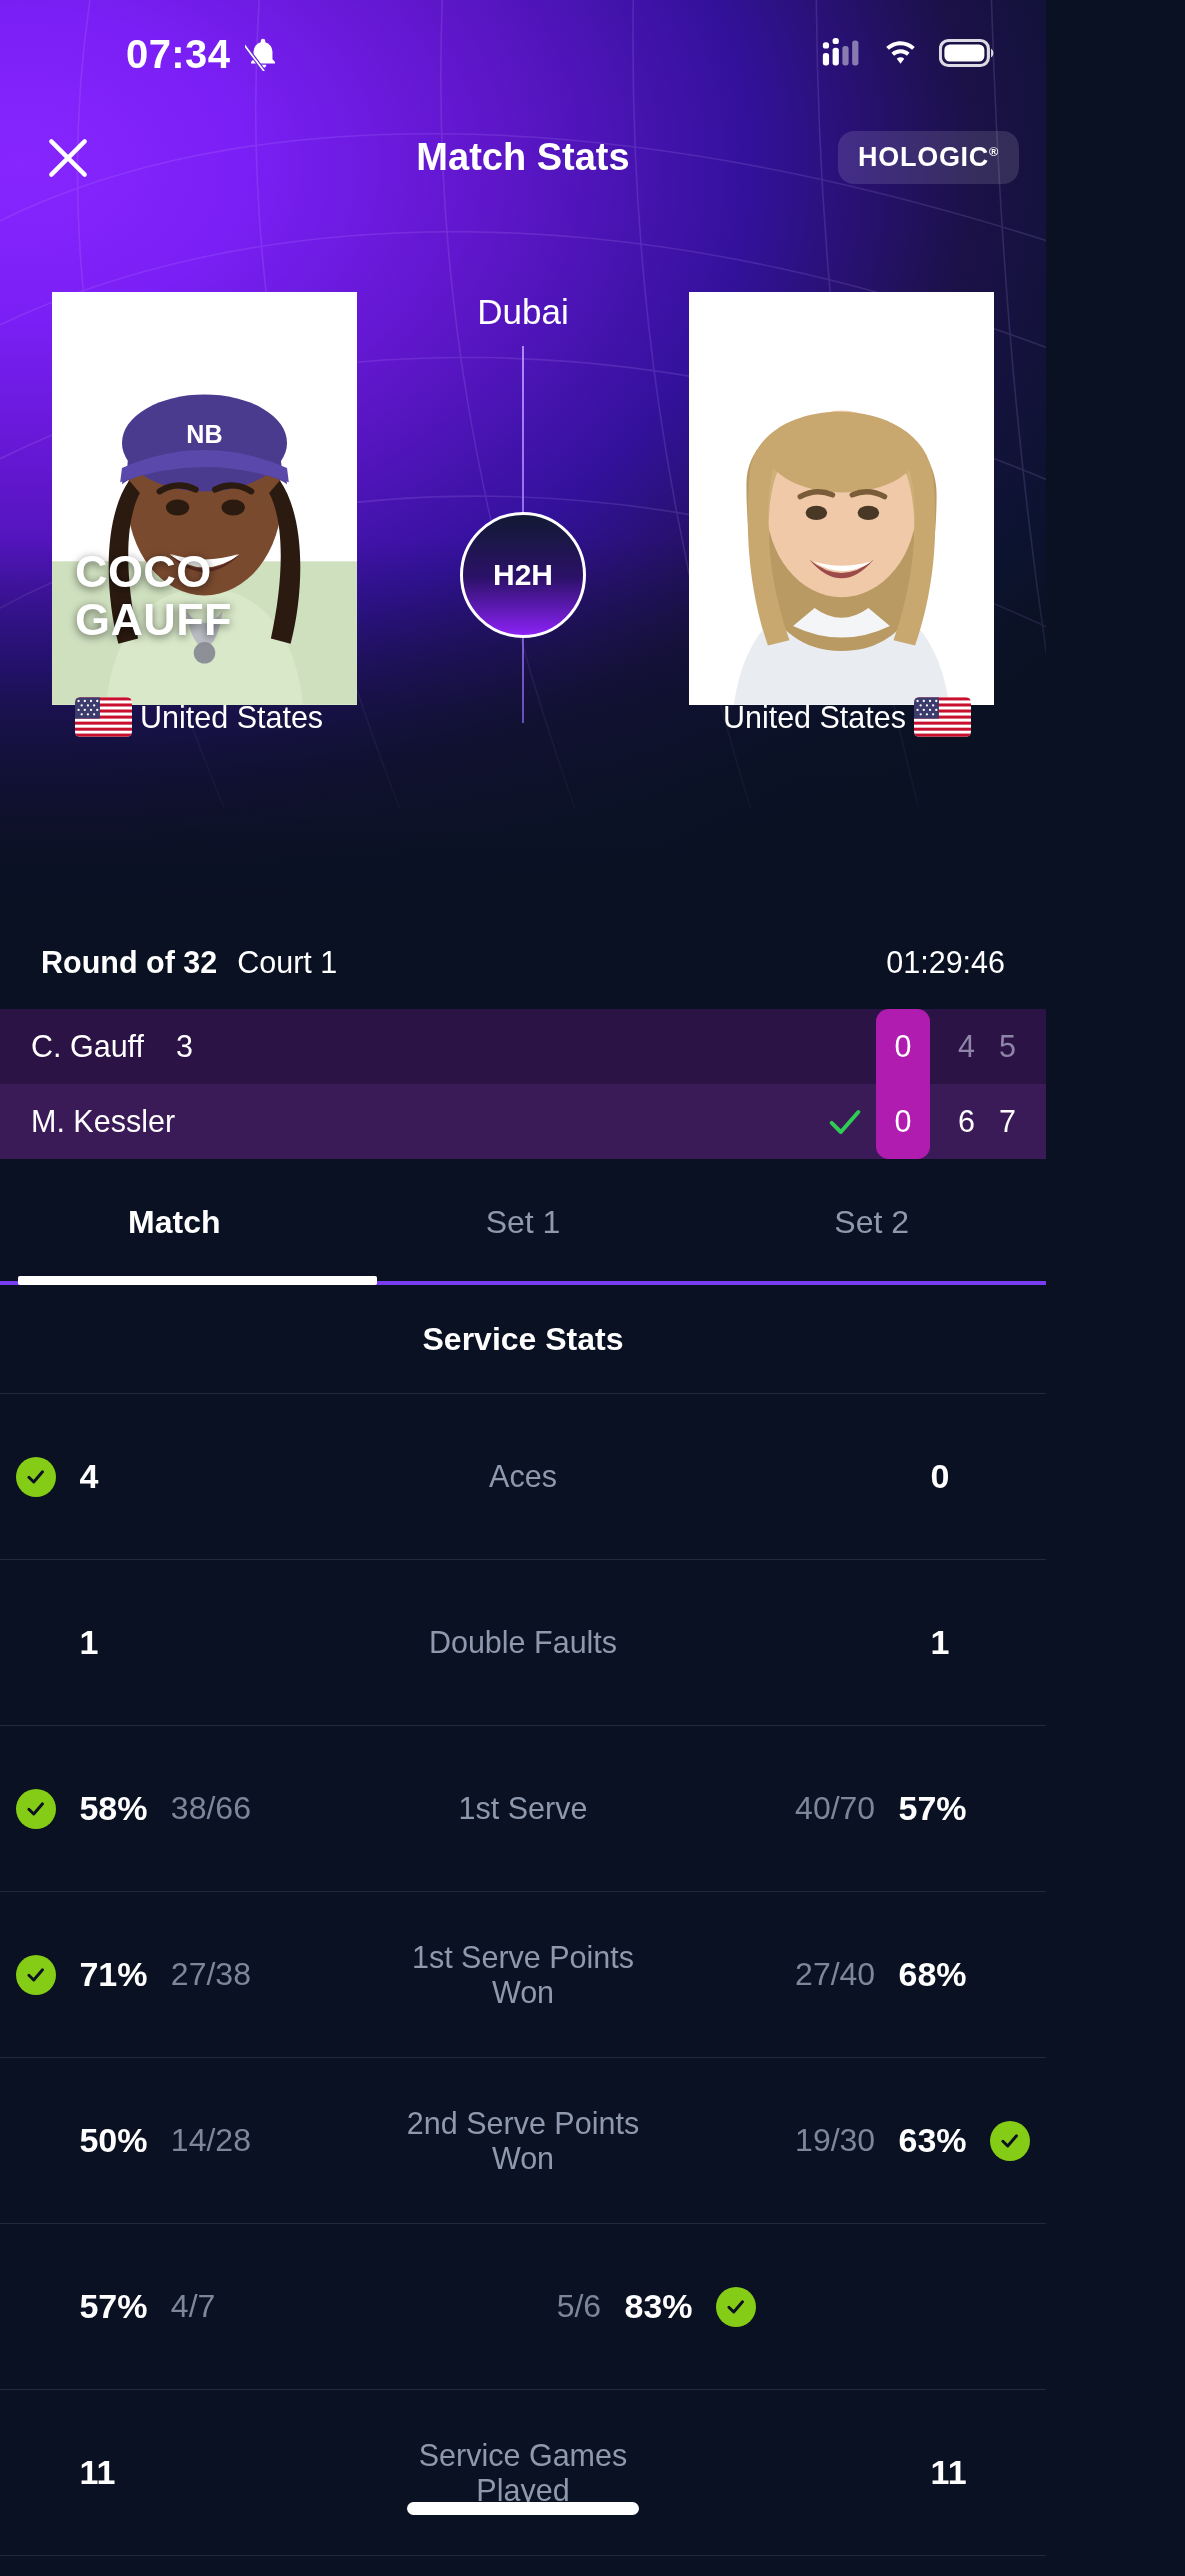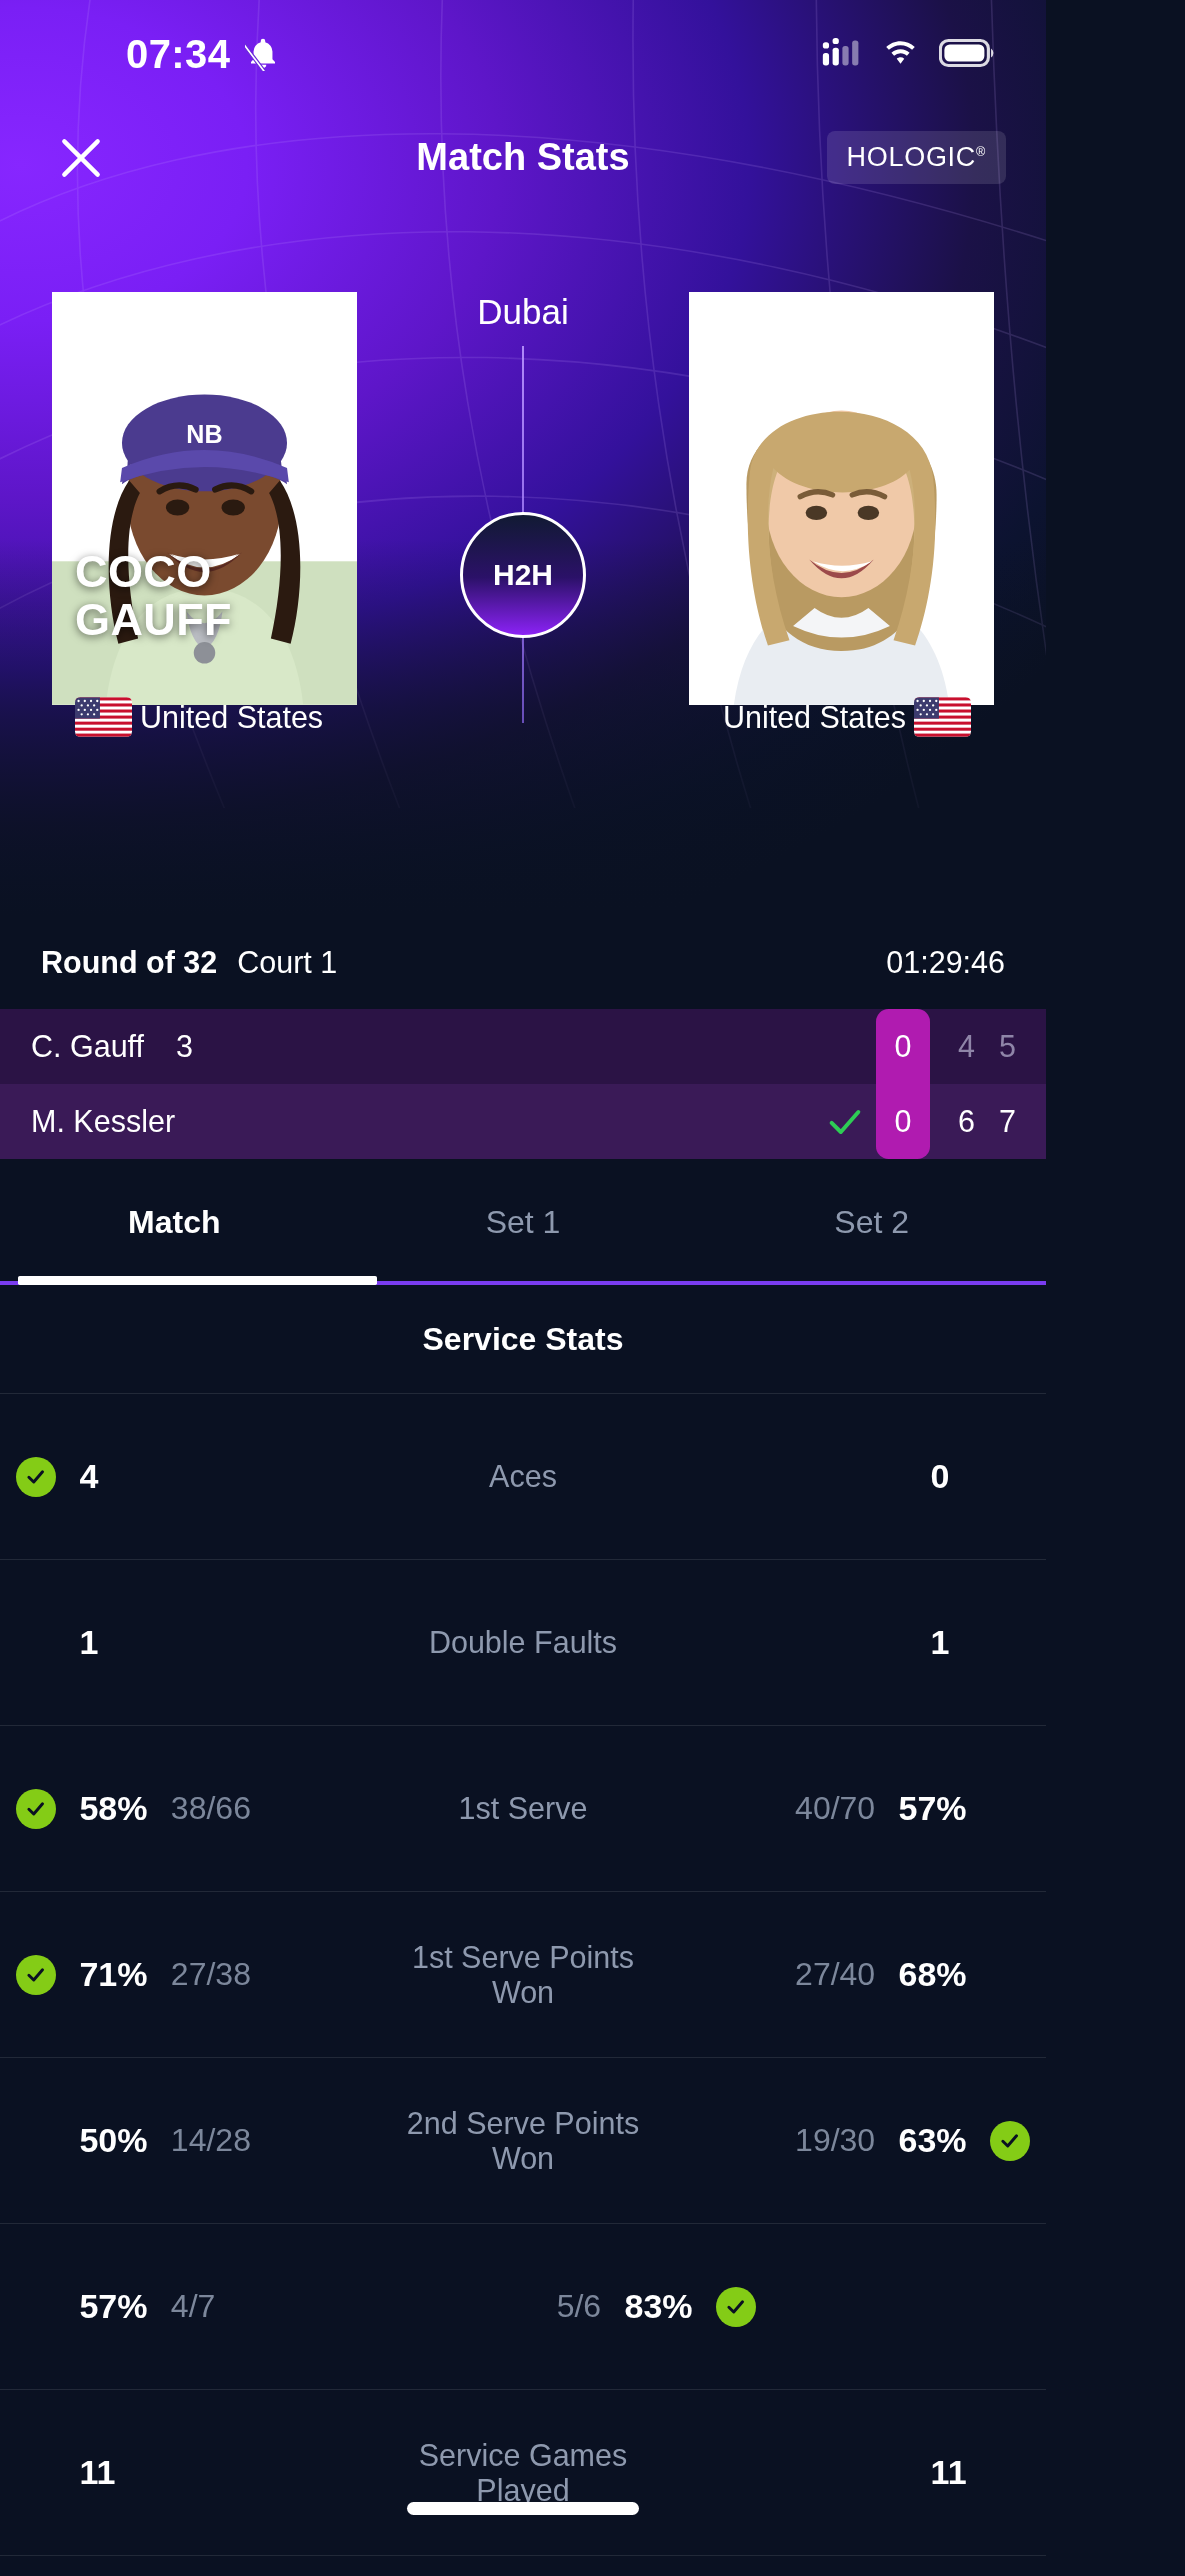--- a/index.html
+++ b/index.html
@@ -31,36 +31,36 @@
     height:108px; display:flex; align-items:center; justify-content:space-between;
     padding:0 50px 0 0;
   }
   .sb-left { display:flex; align-items:center; gap:14.4px; padding-left:126px; }
   .sb-time { font-size:40px; font-weight:700; color:#fff; letter-spacing:0.4px; }
   .sb-right { display:flex; align-items:center; gap:18px; }
 
   
   .titlebar {
     position:relative; z-index:6;
-    height:99px; display:flex; align-items:center; padding:0 40px;
+    height:99px; display:flex; align-items:center; padding:0 27px;
   }
   .close-btn {
     width:81px; height:81px; display:flex; align-items:center; justify-content:center;
     cursor:pointer;
   }
   .page-title {
     position:absolute; left:0; right:0; text-align:center;
     font-size:38px; font-weight:700; color:#fff; pointer-events:none;
   }
   .hologic {
     margin-left:auto; z-index:2;
     background:rgba(255,255,255,.12);
-    border-radius:8px;
+    border-radius:16px;
     padding:10.8px 20px;
-    font-size:27px; font-weight:400; color:#fff; letter-spacing:0.7px;
+    font-size:27px; font-weight:700; color:#fff; letter-spacing:0.7px;
   }
   .hologic sup { font-size:12.6px; vertical-align:super; }
 
   
   .players { position:relative; z-index:5; height:539px; }
   .p-photo { position:absolute; top:85px; width:305px; height:413px; background:#fff; overflow:hidden; }
   .p-photo.left { left:52px; }
   .p-photo.right { right:52px; }
   .p-photo svg { display:block; width:100%; height:100%; }
 

